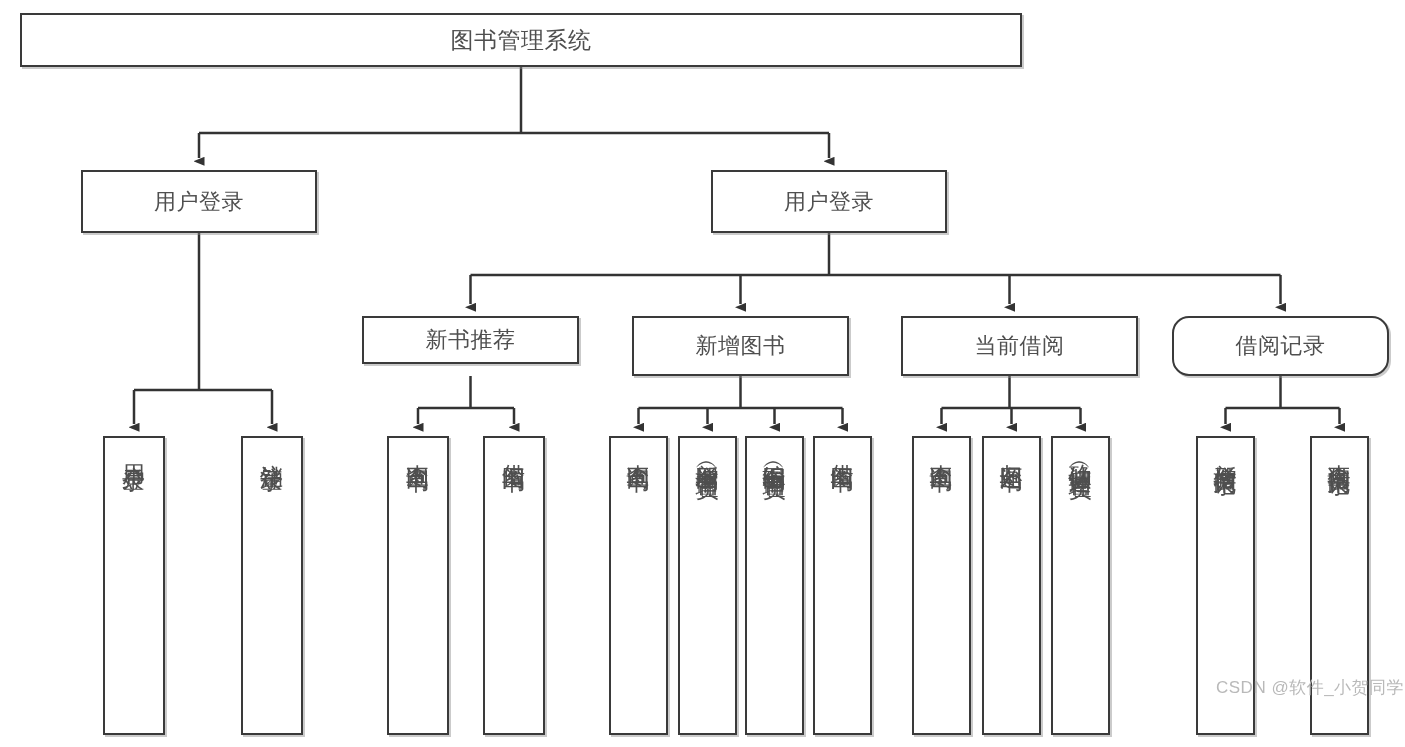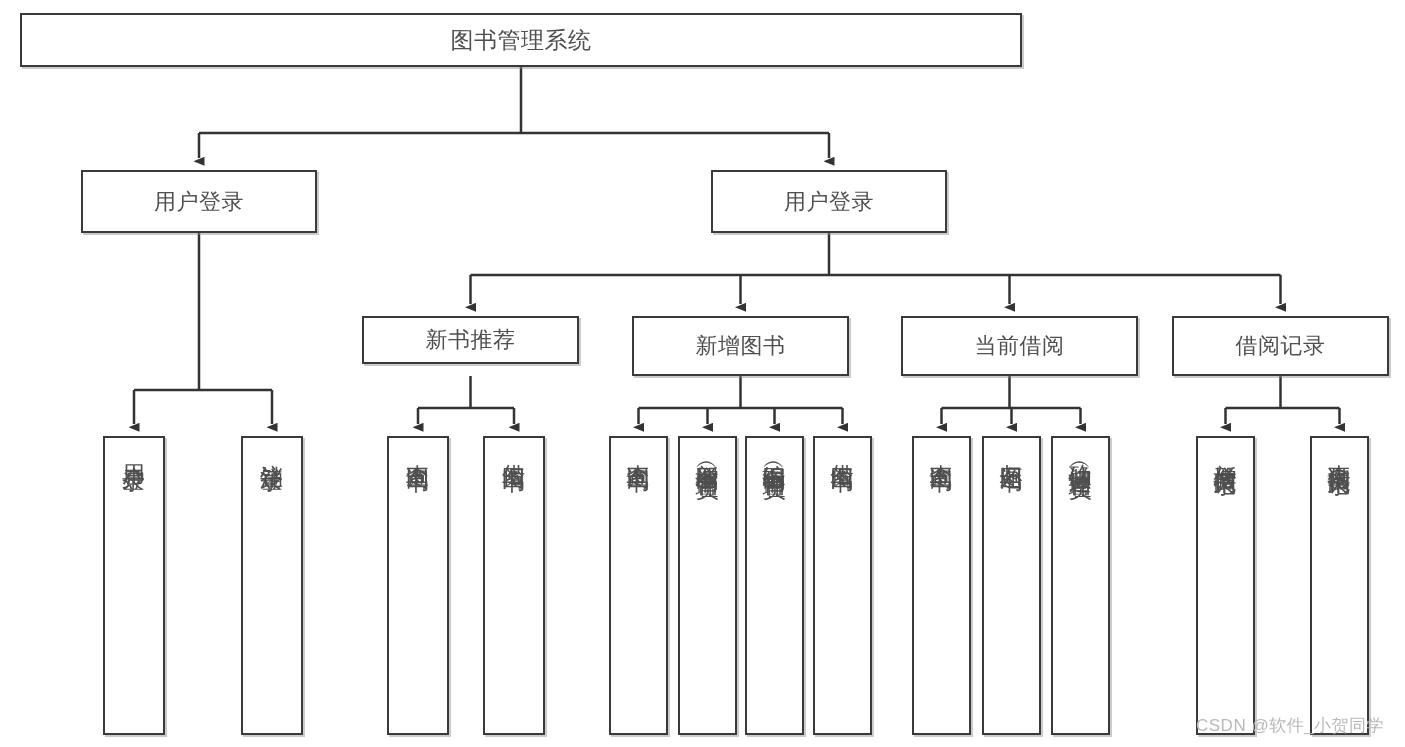--- a/index.html
+++ b/index.html
@@ -135,21 +135,21 @@
       </div>
       <div class="node horizontal" style="left: 362px; top: 316px; width: 217px; height: 48px;">
         <span class="label">新书推荐</span>
       </div>
       <div class="node horizontal" style="left: 632px; top: 316px; width: 217px; height: 60px;">
         <span class="label">新增图书</span>
       </div>
       <div class="node horizontal" style="left: 901px; top: 316px; width: 237px; height: 60px;">
         <span class="label">当前借阅</span>
       </div>
-      <div class="node horizontal" style="left: 1172px; top: 316px; width: 217px; height: 60px;">
+      <div class="node horizontal" style="left: 1172px; top: 316px; width: 217px; height: 60px; border-radius: 17px;">
         <span class="label">借阅记录</span>
       </div>
       <div class="node vertical" style="left: 103px; top: 436px; width: 62px; height: 299px;">
         <span class="label">用户登录</span>
       </div>
       <div class="node vertical" style="left: 241px; top: 436px; width: 62px; height: 299px;">
         <span class="label">注销登录</span>
       </div>
       <div class="node vertical" style="left: 387px; top: 436px; width: 62px; height: 299px;">
         <span class="label">查询图书</span>
@@ -179,15 +179,15 @@
         <span class="label">确认归还（管理员）</span>
       </div>
       <div class="node vertical" style="left: 1196px; top: 436px; width: 59px; height: 299px;">
         <span class="label">新增借阅记录</span>
       </div>
       <div class="node vertical" style="left: 1310px; top: 436px; width: 59px; height: 299px;">
         <span class="label">查询借阅记录</span>
       </div>
     </div>
 
-  <div class="watermark" style="left:1196px; top:714px;">CSDN @软件_小贺同学</div>
+  <div class="watermark" style="left:1196px; top:676px;padding-left:20px;">CSDN @软件_小贺同学</div>
 
 </div>
 
 </body></html>

